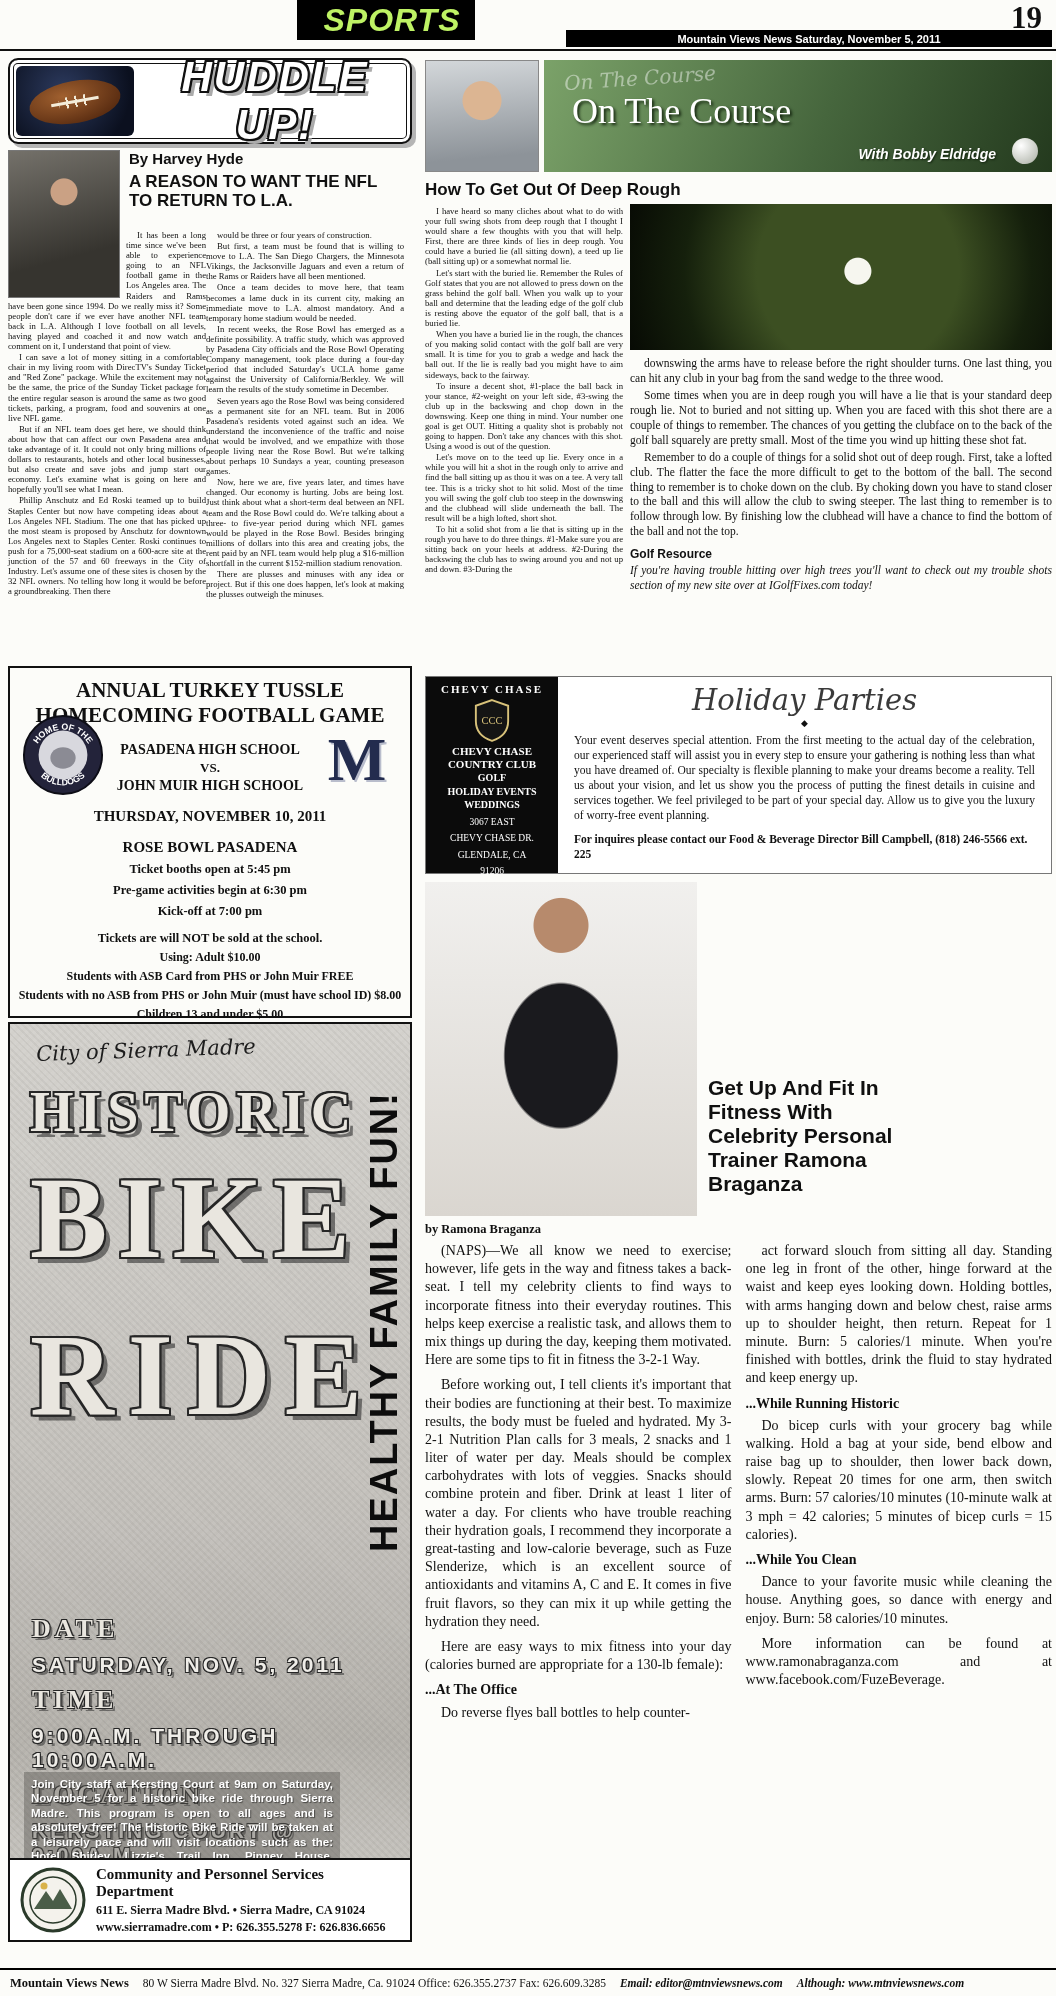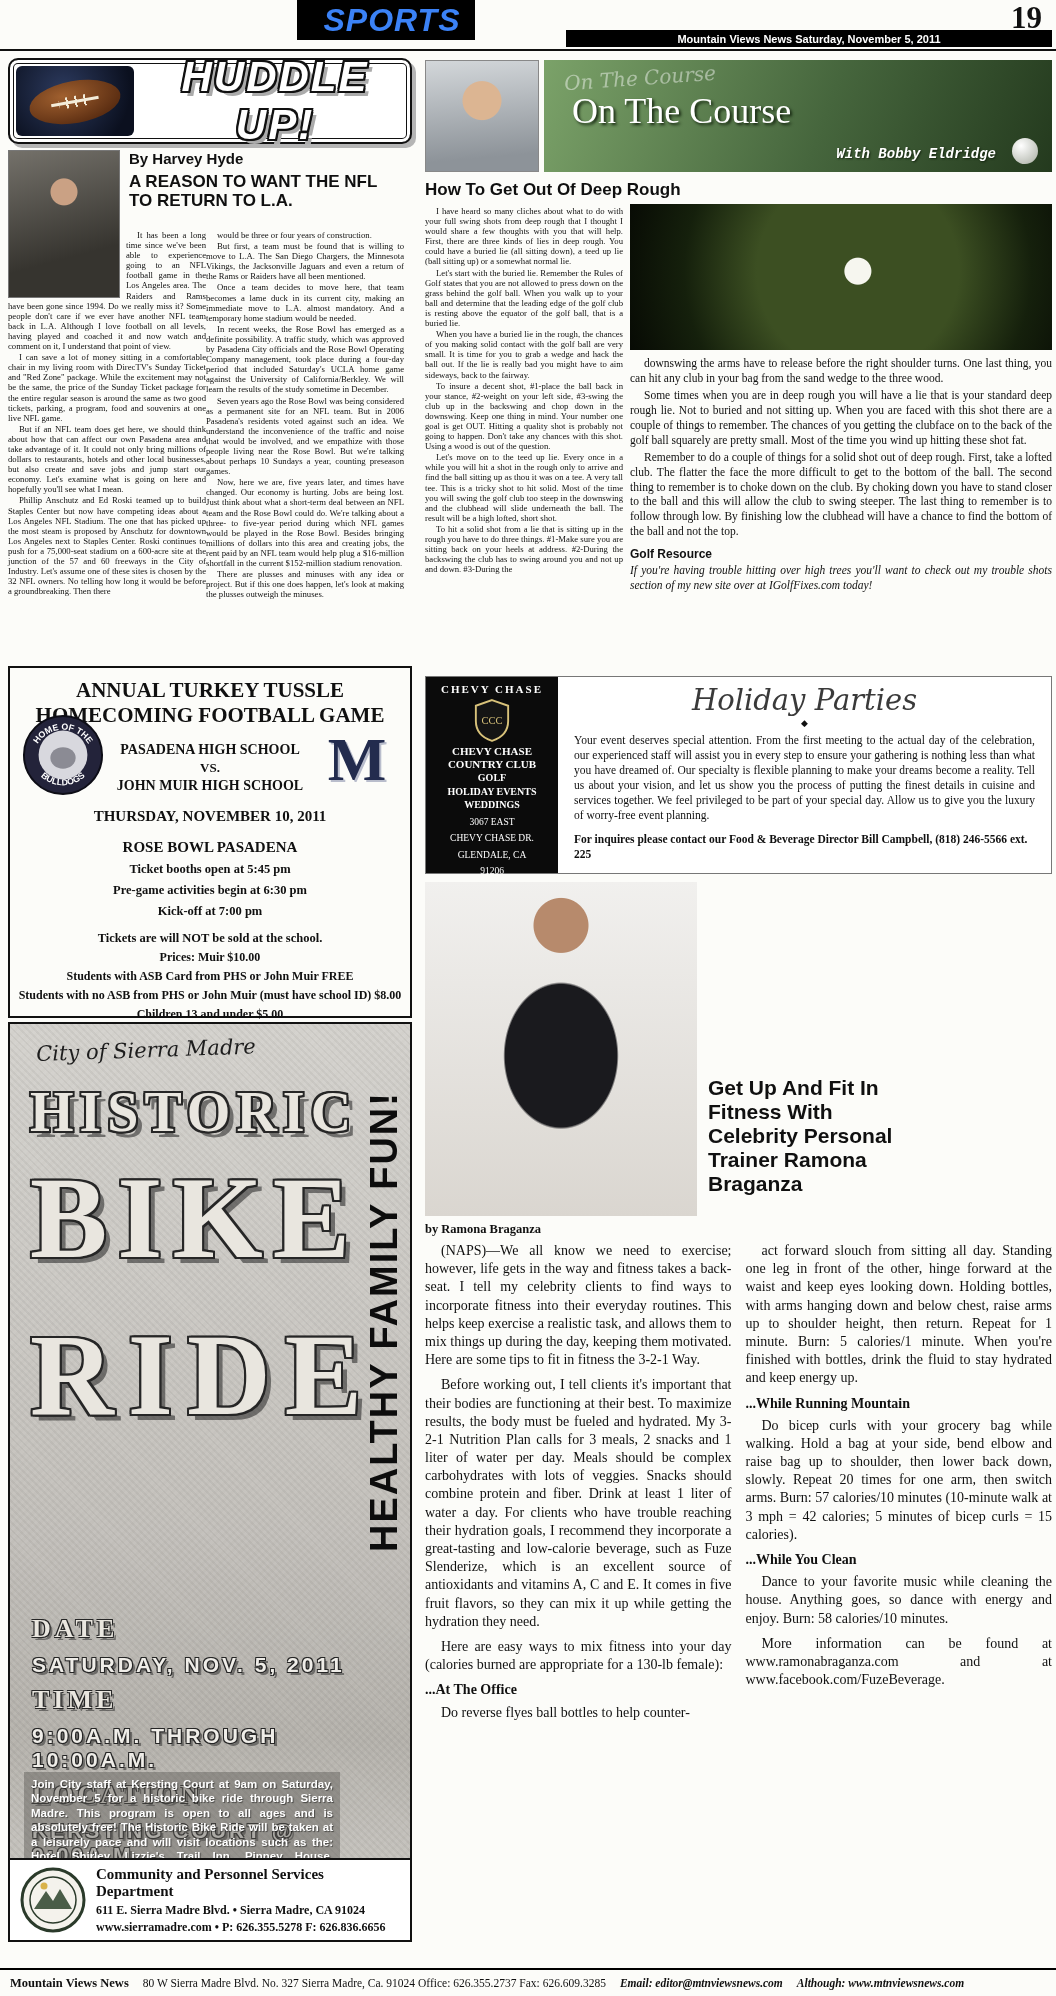--- a/index.html
+++ b/index.html
@@ -3,21 +3,21 @@
 <meta charset="utf-8">
 <style>
   * { margin:0; padding:0; box-sizing:border-box; }
   html,body { background:#9a9a9a; }
   .page { position:relative; width:1056px; height:1996px; margin:0 auto; background:#fcfcf9; color:#101010;
           font-family:"Liberation Serif", serif; overflow:hidden; }
 
   
   .sports-banner { position:absolute; left:297px; top:0; width:178px; height:40px; background:#000;
                    display:flex; align-items:center; justify-content:center; }
-  .sports-banner span { color:#3b82f6; font-family:"Liberation Sans",sans-serif; font-weight:900; font-style:italic;
+  .sports-banner span { color:#bef264; font-family:"Liberation Sans",sans-serif; font-weight:900; font-style:italic;
                         font-size:32px; letter-spacing:1px;margin-left:12px; }
   .page-number { position:absolute; right:14px; top:0; font-size:31px; font-weight:bold; }
   .masthead-bar { position:absolute; left:566px; top:30px; width:486px; height:17px; background:#000; color:#fff;
                   font-family:"Liberation Sans",sans-serif; font-weight:bold; font-size:11px;
                   display:flex; align-items:center; justify-content:center; }
   .header-rule { position:absolute; left:0; top:49px; width:1056px; border-top:2px solid #111; }
 
   
   .huddle-banner { position:absolute; left:8px; top:58px; width:404px; height:86px; background:#fff;
                    border:2px solid #111; border-radius:10px; box-shadow:4px 4px 0 #b5b5b5, inset 0 0 0 3px #fff, inset 0 0 0 4px #111;
@@ -104,21 +104,21 @@
   
   .bobby-photo { position:absolute; left:425px; top:60px; width:114px; height:112px; border:1px solid #888;
                  background:radial-gradient(circle at 50% 36%, #dcb592 0 19px, transparent 20px),
                             linear-gradient(175deg,#d3d7da,#8d9399 85%); }
   .course-banner { position:absolute; left:544px; top:60px; width:508px; height:112px; overflow:hidden;
                    background:linear-gradient(110deg,#7ba269 0%, #46663d 55%, #243a1e 100%); }
   .course-script { position:absolute; left:20px; top:6px; font-family:"DejaVu Serif",serif; font-style:italic;
                    font-size:20px; color:rgba(255,255,255,0.45); transform:rotate(-4deg); }
   .course-title { position:absolute; left:28px; top:30px; font-family:"Liberation Serif",serif; font-size:36px;
                   color:#fff; text-shadow:2px 2px 3px #13230e; }
-  .course-sub { position:absolute; right:56px; bottom:10px; font-family:Liberation Mono, monospace; font-weight:bold;
+  .course-sub { position:absolute; right:56px; bottom:10px; font-family:Liberation Sans, sans-serif; font-weight:bold;
                 font-style:italic; font-size:14px; color:#fff; text-shadow:1px 1px 2px #13230e; }
   .course-ball { position:absolute; right:14px; bottom:8px; width:26px; height:26px; border-radius:50%;
                  background:radial-gradient(circle at 35% 30%, #ffffff, #b9bdb4 80%); }
   .golf { position:absolute; left:425px; top:180px; width:627px; }
   .golf-title { font-family:"Liberation Sans",sans-serif; font-weight:bold; font-size:17px; }
   .golf-photo { position:absolute; left:205px; top:24px; width:422px; height:146px;
                 background:radial-gradient(circle at 54% 46%, #f6f6ef 0 13px, #3c4f22 14px 42%, #15200c 72%, #070a04); }
   .golf-col1 { position:absolute; left:0; top:26px; width:198px; font-size:8.7px; line-height:1.16; text-align:justify; }
   .golf-col2 { position:absolute; left:205px; top:176px; width:422px; font-size:11.5px; line-height:1.3; text-align:justify; }
   .golf-col2 p.bp { text-indent:14px; margin-bottom:2px; }
@@ -231,21 +231,21 @@
     <div class="t2">HOMECOMING FOOTBALL GAME</div>
     <div class="school">PASADENA HIGH SCHOOL</div>
     <div class="vs">VS.</div>
     <div class="school">JOHN MUIR HIGH SCHOOL</div>
     <div class="date">THURSDAY, NOVEMBER 10, 2011</div>
     <div class="venue">ROSE BOWL PASADENA</div>
     <div class="line">Ticket booths open at 5:45 pm</div>
     <div class="line">Pre-game activities begin at 6:30 pm</div>
     <div class="line">Kick-off at 7:00 pm</div>
     <div class="note">Tickets are will NOT be sold at the school.</div>
-    <div class="price">Prices: Muir $10.00</div>
+    <div class="price">Using: Adult $10.00</div>
     <div class="price">Students with ASB Card from PHS or John Muir FREE</div>
     <div class="price">Students with no ASB from PHS or John Muir (must have school ID) $8.00</div>
     <div class="price">Children 13 and under $5.00</div>
     <div class="price">Seniors $5.00  Children 5 and under (with parent) FREE</div>
     <div class="parking">PARKING FEE $3.00</div>
   </section>
 
   <section class="bike">
     <div class="bike-city">City of Sierra Madre</div>
     <div class="bike-title">
@@ -339,21 +339,21 @@
     <div class="fitness-cols">
       <div class="fitness-col">
         <p class="bp">(NAPS)—We all know we need to exercise; however, life gets in the way and fitness takes a back- seat. I tell my celebrity clients to find ways to incorporate fitness into their everyday routines. This helps keep exercise a realistic task, and allows them to mix things up during the day, keeping them motivated. Here are some tips to fit in fitness the 3-2-1 Way.</p>
         <p class="bp">Before working out, I tell clients it's important that their bodies are functioning at their best. To maximize results, the body must be fueled and hydrated. My 3-2-1 Nutrition Plan calls for 3 meals, 2 snacks and 1 liter of water per day. Meals should be complex carbohydrates with lots of veggies. Snacks should combine protein and fiber. Drink at least 1 liter of water a day. For clients who have trouble reaching their hydration goals, I recommend they incorporate a great-tasting and low-calorie beverage, such as Fuze Slenderize, which is an excellent source of antioxidants and vitamins A, C and E. It comes in five fruit flavors, so they can mix it up while getting the hydration they need.</p>
         <p class="bp">Here are easy ways to mix fitness into your day (calories burned are appropriate for a 130-lb female):</p>
         <div class="inline-head">...At The Office</div>
         <p class="bp">Do reverse flyes ball bottles to help counter-</p>
       </div>
       <div class="fitness-col">
         <p class="bp">act forward slouch from sitting all day. Standing one leg in front of the other, hinge forward at the waist and keep eyes looking down. Holding bottles, with arms hanging down and below chest, raise arms up to shoulder height, then return. Repeat for 1 minute. Burn: 5 calories/1 minute. When you're finished with bottles, drink the fluid to stay hydrated and keep energy up.</p>
-        <div class="inline-head">...While Running Mountain</div>
+        <div class="inline-head">...While Running Historic</div>
         <p class="bp">Do bicep curls with your grocery bag while walking. Hold a bag at your side, bend elbow and raise bag up to shoulder, then lower back down, slowly. Repeat 20 times for one arm, then switch arms. Burn: 57 calories/10 minutes (10-minute walk at 3 mph = 42 calories; 5 minutes of bicep curls = 15 calories).</p>
         <div class="inline-head">...While You Clean</div>
         <p class="bp">Dance to your favorite music while cleaning the house. Anything goes, so dance with energy and enjoy. Burn: 58 calories/10 minutes.</p>
         <p class="bp">More information can be found at www.ramonabraganza.com and at www.facebook.com/FuzeBeverage.</p>
       </div>
     </div>
   </section>
 
   <footer class="page-footer">
     <span class="pf-name">Mountain Views News</span>

